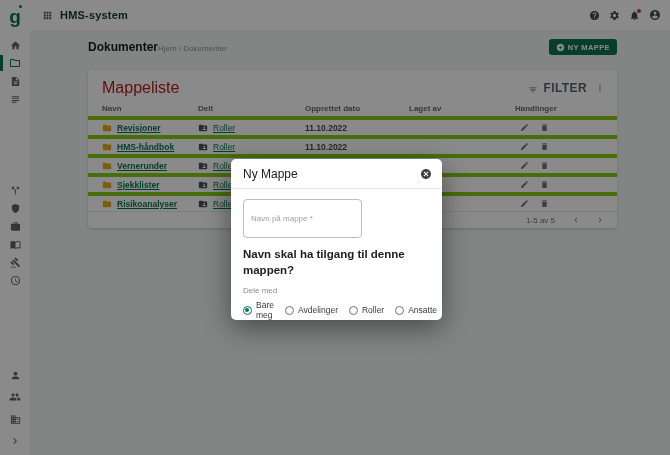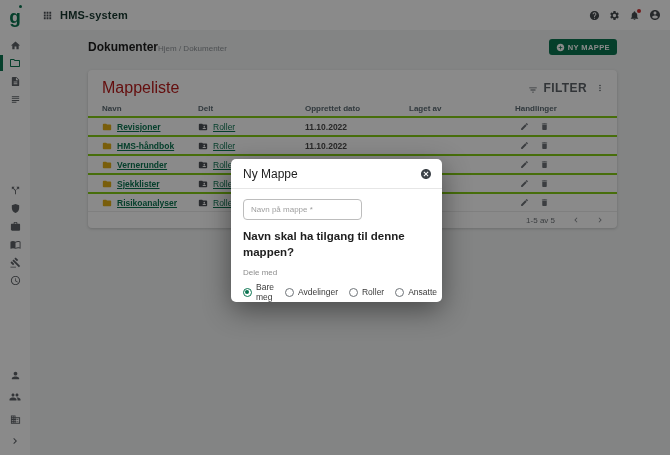--- a/index.html
+++ b/index.html
@@ -46,21 +46,21 @@
   .card{margin-top:15px;background:#fff;border-radius:4px;box-shadow:0 1px 3px rgba(0,0,0,.18);}
   .card-head{display:flex;align-items:center;padding:9px 12px 4px 14px;}
   .card-title{font-size:16px;color:#b91c1c;}
   .card-head-spacer{flex:1;}
   .filter-btn{display:flex;align-items:flex-end;gap:5px;color:#5d6putpoint368;color:#5d6368;font-size:12px;font-weight:700;letter-spacing:.4px;cursor:pointer;}
   .more-btn{margin-left:8px;color:#5d6368;display:flex;align-items:center;cursor:pointer;}
 
   .t-head,.t-row{display:grid;grid-template-columns:96px 107px 104px 106px 1fr;align-items:center;padding-left:14px;}
   .t-head{height:15px;}
   .t-head .th{font-size:8px;font-weight:700;color:#5c6b73;}
-  .t-row{height:19px;border-top:2px solid #84cc16;}
+  .t-row{height:19px;border-top:4px solid #84cc16;}
   .cell-name{display:flex;align-items:center;gap:5px;}
   .folder-yellow{color:#dfae17;display:flex;align-items:center;}
   .name-link{font-size:8.5px;font-weight:700;color:var(--green);text-decoration:underline;cursor:pointer;}
   .cell-shared{display:flex;align-items:center;gap:5px;}
   .shared-icon{color:#4d5156;display:flex;align-items:center;}
   .shared-link{font-size:8.5px;color:var(--green);text-decoration:underline;cursor:pointer;}
   .cell-date{font-size:8.5px;color:#4a4a4a;font-weight:bold;}
   .cell-created{font-size:8.5px;color:#4a4a4a;}
   .cell-actions{display:flex;align-items:center;gap:11px;color:#6f7479;padding-left:5px;}
   .action-icon{cursor:pointer;display:flex;align-items:center;}
@@ -70,21 +70,21 @@
   .page-nav{color:#85898d;display:flex;align-items:center;cursor:pointer;}
   .page-nav+.page-nav{margin-left:6px;}
 
   
   .overlay{position:absolute;inset:0;background:rgba(0,0,0,0.46);z-index:50;}
   .modal{position:absolute;left:231px;top:159px;width:211px;background:#fff;border-radius:5px;box-shadow:0 8px 28px rgba(0,0,0,.45);z-index:60;}
   .modal-head{display:flex;align-items:center;justify-content:space-between;padding:8px 10px 7px 12px;border-bottom:1px solid #e6e6e6;}
   .modal-title{font-size:12px;font-weight:500;color:#212121;}
   .modal-close{color:#3c4248;display:flex;align-items:center;cursor:pointer;}
   .modal-body{padding:10px 12px 0 12px;}
-  .name-input{width:119px;height:21px;border:1px solid #bdbdbd;border-radius:4px;padding:0 7px;font-size:8px;font-family:inherit;color:#333;outline:none;display:block;}
+  .name-input{width:119px;height:39px;border:1px solid #bdbdbd;border-radius:4px;padding:0 7px;font-size:8px;font-family:inherit;color:#333;outline:none;display:block;}
   .name-input::placeholder{color:#9e9e9e;}
   .modal-question{margin-top:9px;font-size:11.5px;font-weight:700;color:#1e1e1e;line-height:1.35;max-width:175px;}
   .share-label{margin-top:8px;font-size:8px;color:#8c8c8c;}
   .radio-row{margin-top:5px;display:flex;align-items:center;gap:11px;}
   .radio-item{display:flex;align-items:center;gap:4px;cursor:pointer;}
   .radio-circle{width:9px;height:9px;border-radius:50%;border:1.4px solid #6f7479;position:relative;flex:0 0 9px;}
   .radio-item.selected .radio-circle{border-color:var(--green);}
   .radio-item.selected .radio-circle::after{content:"";position:absolute;left:1.3px;top:1.3px;width:4px;height:4px;border-radius:50%;background:var(--green);}
   .radio-label{font-size:8.5px;color:#3a3a3a;}
   .modal-foot{display:flex;justify-content:flex-end;padding:11px 12px 10px 12px;}

